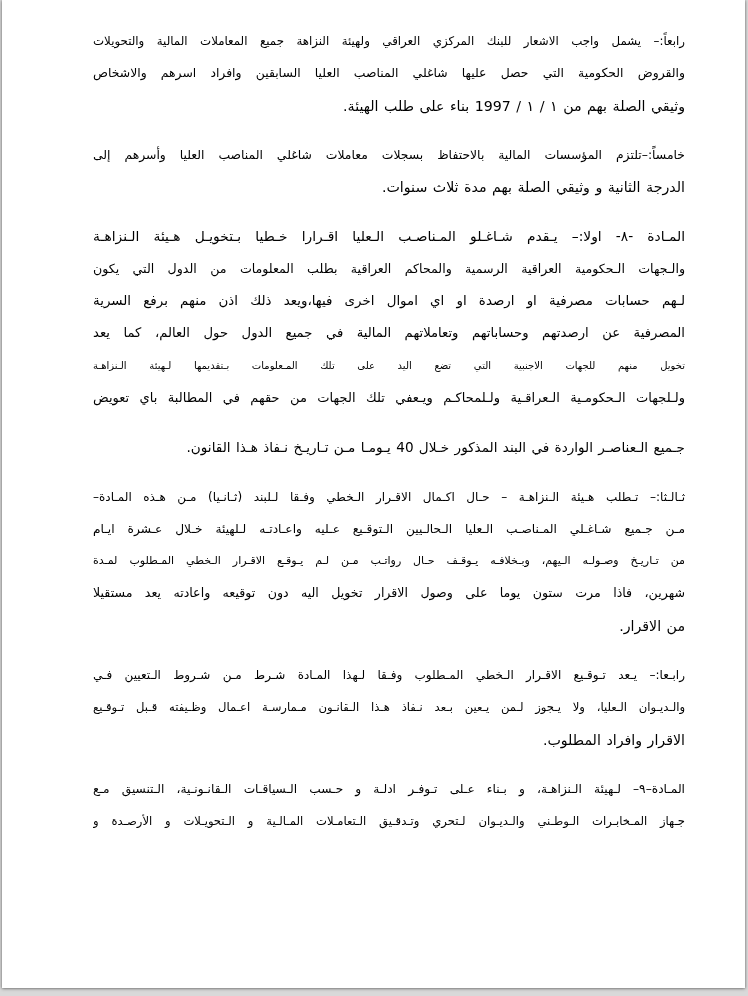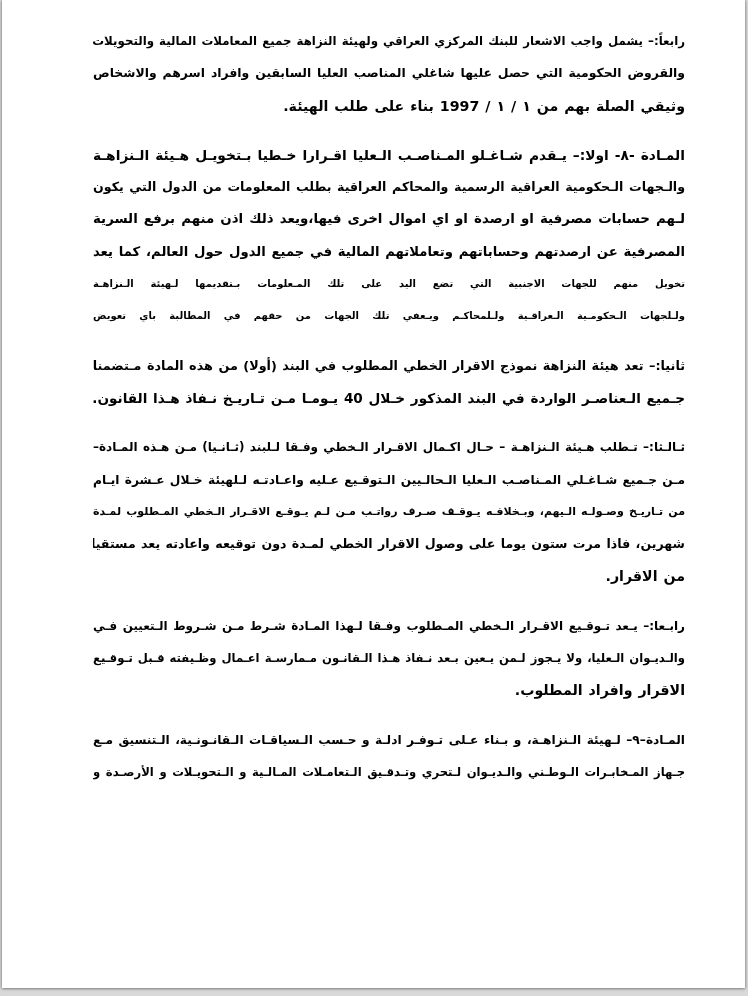--- a/index.html
+++ b/index.html
@@ -21,21 +21,21 @@
     }
     .content {
       position: absolute;
       left: 91px;
       top: 25px;
       width: 592px;
       direction: rtl;
       text-align: justify;
       text-align-last: right;
       font-family: "DejaVu Sans", sans-serif;
-      font-weight: bold;
+      font-weight: normal;
       font-size: 14.2px;
       line-height: 32.3px;
       color: #000000;
     }
     .para {
       margin: 0 0 17px 0;
       text-align: justify;
       text-align-last: right;
       word-spacing: 1px;
     }
@@ -59,40 +59,43 @@
 
 <div class="page">
   <div class="content">
 
     <p class="para">
       <span class="line" style="font-size: 11.8px;">رابعاً:– يشمل واجب الاشعار للبنك المركزي العراقي ولهيئة النزاهة جميع المعاملات المالية والتحويلات</span>
       <span class="line" style="font-size: 12.4px;">والقروض الحكومية التي حصل عليها شاغلي المناصب العليا السابقين وافراد اسرهم والاشخاص</span>
       <span class="line last">وثيقي الصلة بهم من ١ / ١ / 1997 بناء على طلب الهيئة.</span>
     </p>
 
+    <p class="para">
+      <span class="line" style="font-size: 12.4px;">خامساً:–تلتزم المؤسسات المالية بالاحتفاظ بسجلات معاملات شاغلي المناصب العليا وأسرهم إلى</span>
+      <span class="line last">الدرجة الثانية و وثيقي الصلة بهم مدة ثلاث سنوات.</span>
+    </p>
 
     <p class="para">
       <span class="line" style="font-size: 13.8px;">المـادة -٨- اولا:– يـقدم شـاغـلو المـناصـب الـعليا اقـرارا خـطيا بـتخويـل هـيئة الـنزاهـة</span>
       <span class="line" style="font-size: 12.6px;">والـجهات الـحكومية العراقية الرسمية والمحاكم العراقية بطلب المعلومات من الدول التي يكون</span>
       <span class="line" style="font-size: 13.4px;">لـهم حسابات مصرفية او ارصدة او اي اموال اخرى فيها،ويعد ذلك اذن منهم برفع السرية</span>
       <span class="line" style="font-size: 13.2px;">المصرفية عن ارصدتهم وحساباتهم وتعاملاتهم المالية في جميع الدول حول العالم، كما يعد</span>
       <span class="line" style="font-size: 10px;">تخويل منهم للجهات الاجنبية التي تضع اليد على تلك المـعلومات بـتقديمها لـهيئة الـنزاهـة</span>
-      <span class="line" style="font-size: 10px;">ولـلجهات الـحكومـية الـعراقـية ولـلمحاكـم ويـعفي تلك الجهات من حقهم في المطالبة باي تعويض</span>
+      <span class="line" style="font-size: 13px;">ولـلجهات الـحكومـية الـعراقـية ولـلمحاكـم ويـعفي تلك الجهات من حقهم في المطالبة باي تعويض</span>
     </p>
 
     <p class="para">
-      <span class="line" style="font-size: 12.8px;">ثانيا:– تعد هيئة النزاهة نموذج الاقرار الخطي المطلوب في البند (أولا) من هذه المادة مـتضمنا</span>
       <span class="line last" style="font-size: 13.6px;">جـميع الـعناصـر الواردة في البند المذكور خـلال 40 يـومـا مـن تـاريـخ نـفاذ هـذا القانون.</span>
     </p>
 
     <p class="para">
       <span class="line" style="font-size: 12px;">ثـالـثا:– تـطلب هـيئة الـنزاهـة – حـال اكـمال الاقـرار الـخطي وفـقا لـلبند (ثـانـيا) مـن هـذه المـادة–</span>
       <span class="line" style="font-size: 12.2px;">مـن جـميع شـاغـلي المـناصـب الـعليا الـحالـيين الـتوقـيع عـليه واعـادتـه لـلهيئة خـلال عـشرة ايـام</span>
-      <span class="line" style="font-size: 11px;">من تـاريـخ وصـولـه الـيهم، وبـخلافـه يـوقـف صـرف رواتـب مـن لـم يـوقـع الاقـرار الـخطي المـطلوب لمـدة</span>
-      <span class="line" style="font-size: 12.6px;">شهرين، فاذا مرت ستون يوما على وصول الاقرار الخطي لمـدة دون توقيعه واعادته يعد مستقيلا</span>
+      <span class="line" style="font-size: 11px;">من تـاريـخ وصـولـه الـيهم، وبـخلافـه يـوقـف حـال رواتـب مـن لـم يـوقـع الاقـرار الـخطي المـطلوب لمـدة</span>
+      <span class="line" style="font-size: 12.6px;">شهرين، فاذا مرت ستون يوما على وصول الاقرار تخويل اليه دون توقيعه واعادته يعد مستقيلا</span>
       <span class="line last">من الاقرار.</span>
     </p>
 
     <p class="para">
       <span class="line" style="font-size: 12px;">رابـعا:– يـعد تـوقـيع الاقـرار الـخطي المـطلوب وفـقا لـهذا المـادة شـرط مـن شـروط الـتعيين فـي</span>
       <span class="line" style="font-size: 11.6px;">والـديـوان الـعليا، ولا يـجوز لـمن يـعين بـعد نـفاذ هـذا الـقانـون مـمارسـة اعـمال وظـيفته قـبل تـوقـيع</span>
       <span class="line last">الاقرار وافراد المطلوب.</span>
     </p>
 
     <p class="para">

